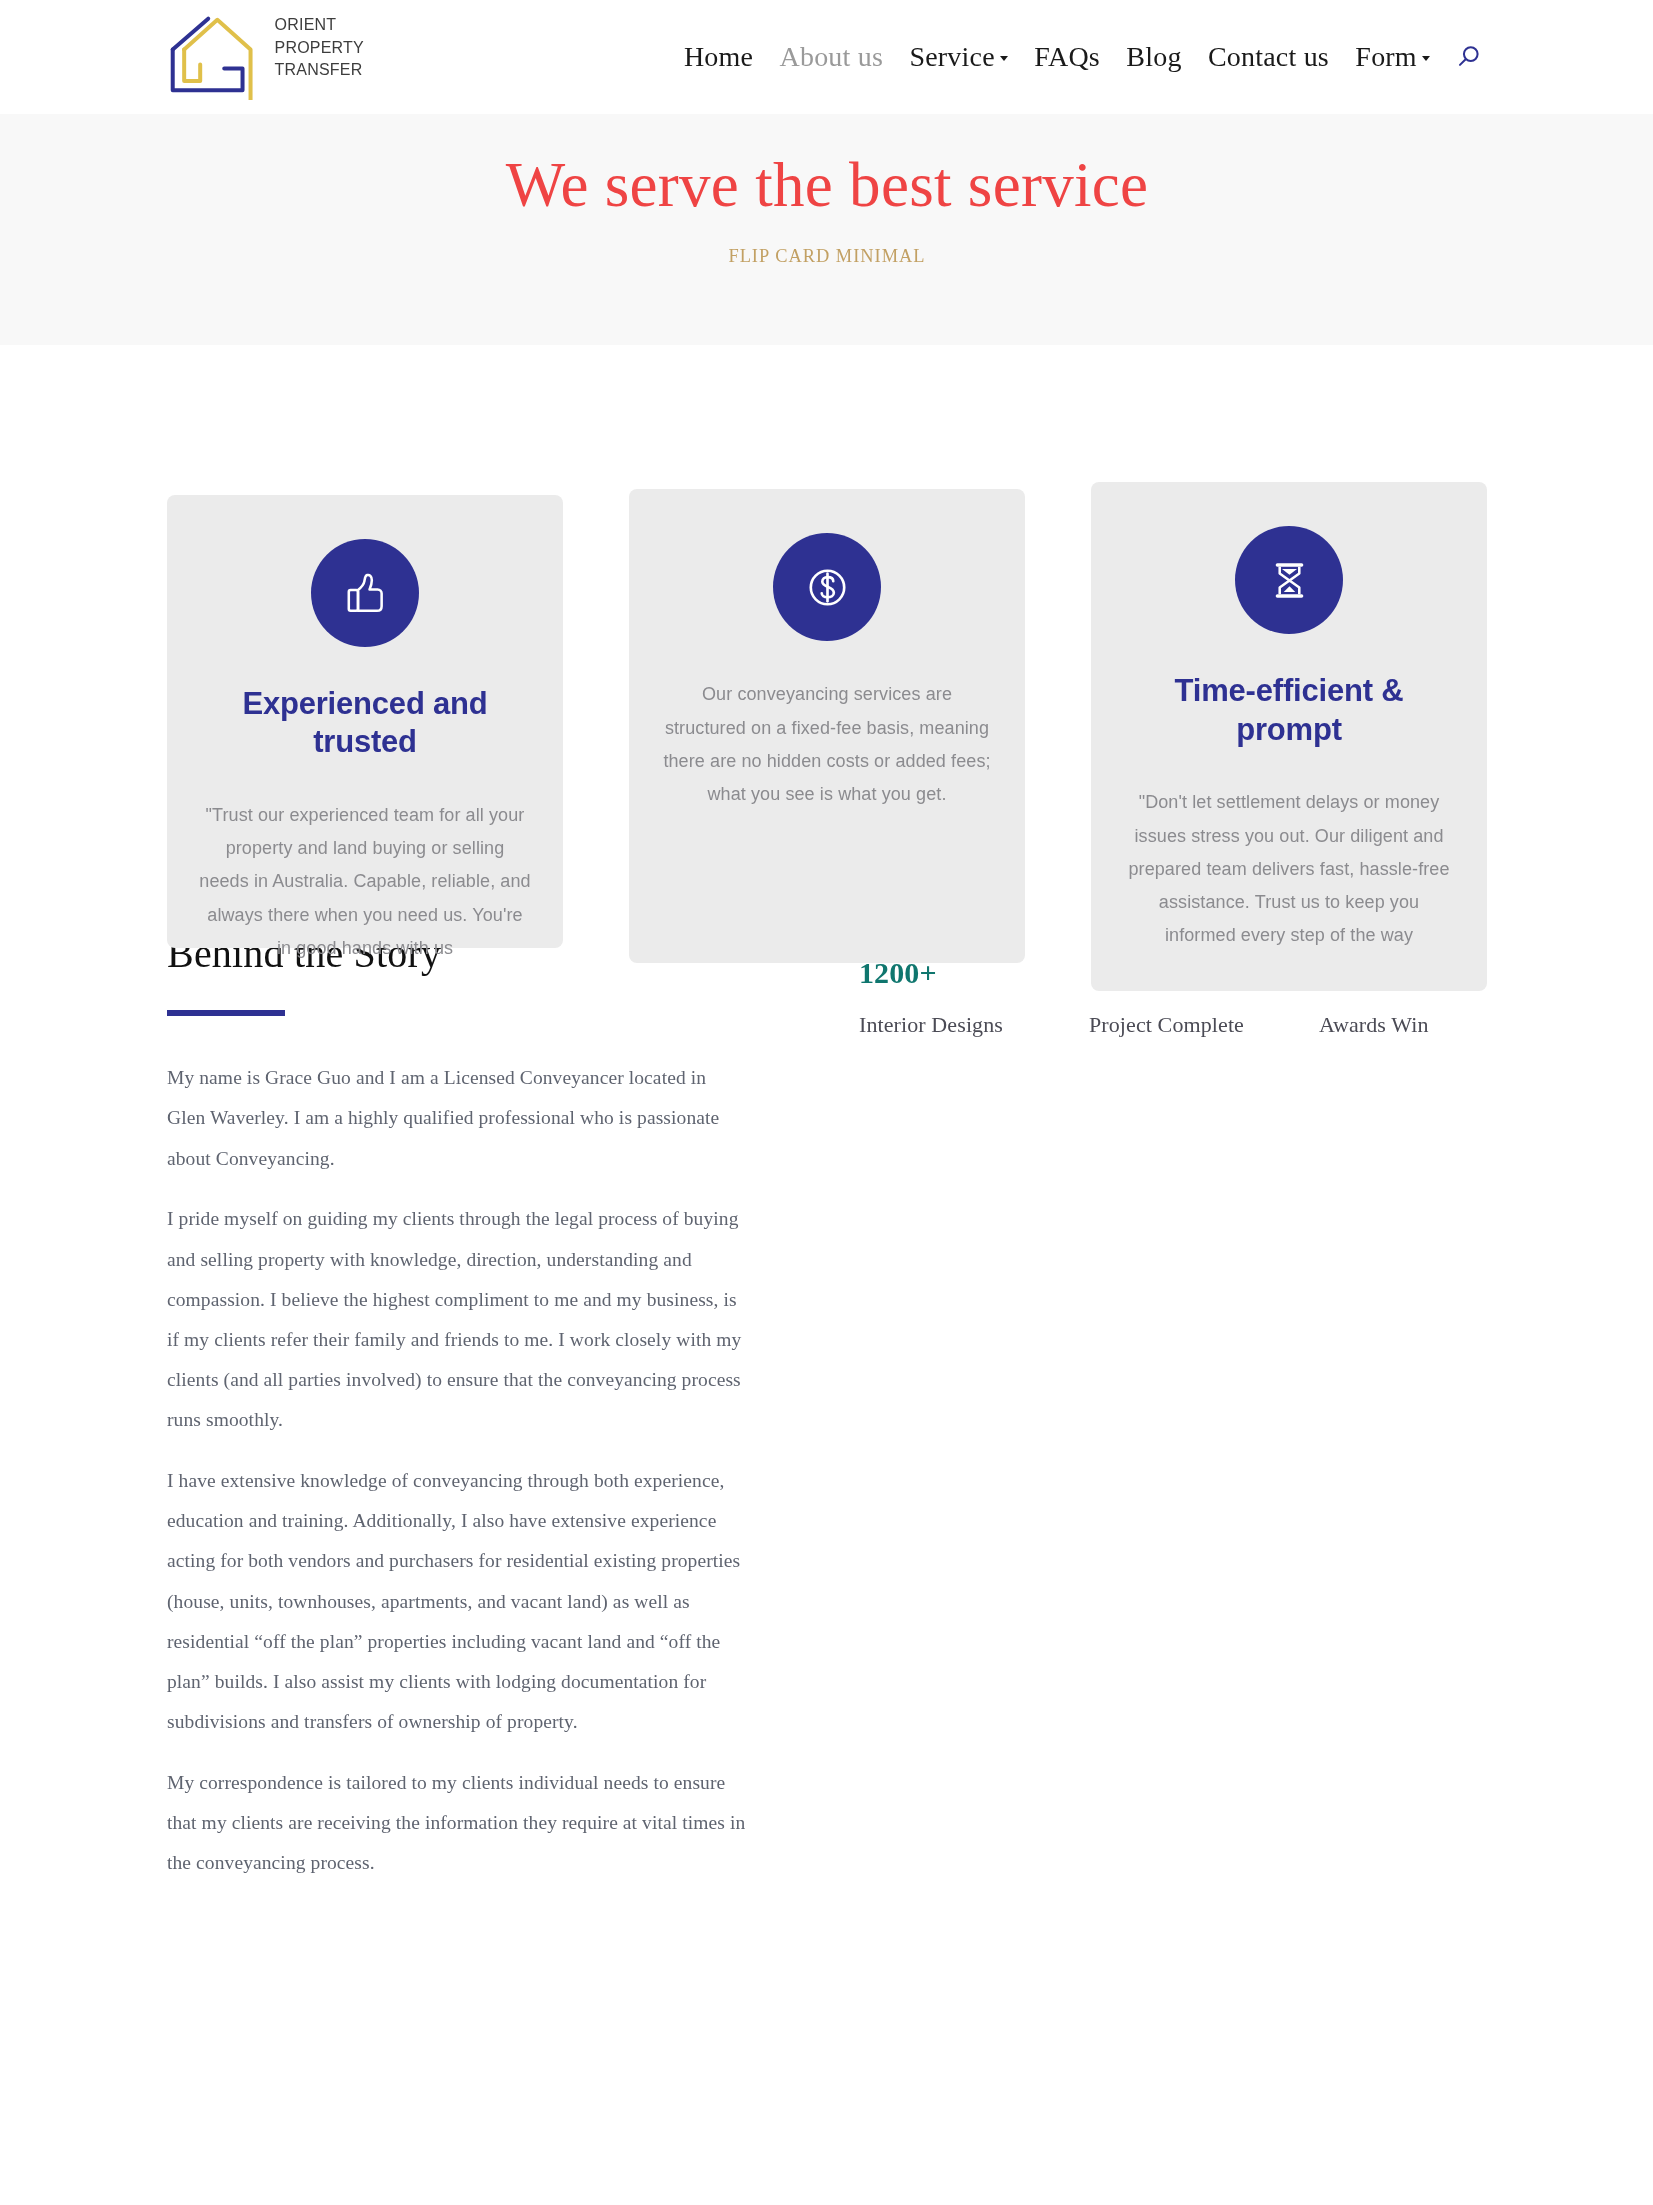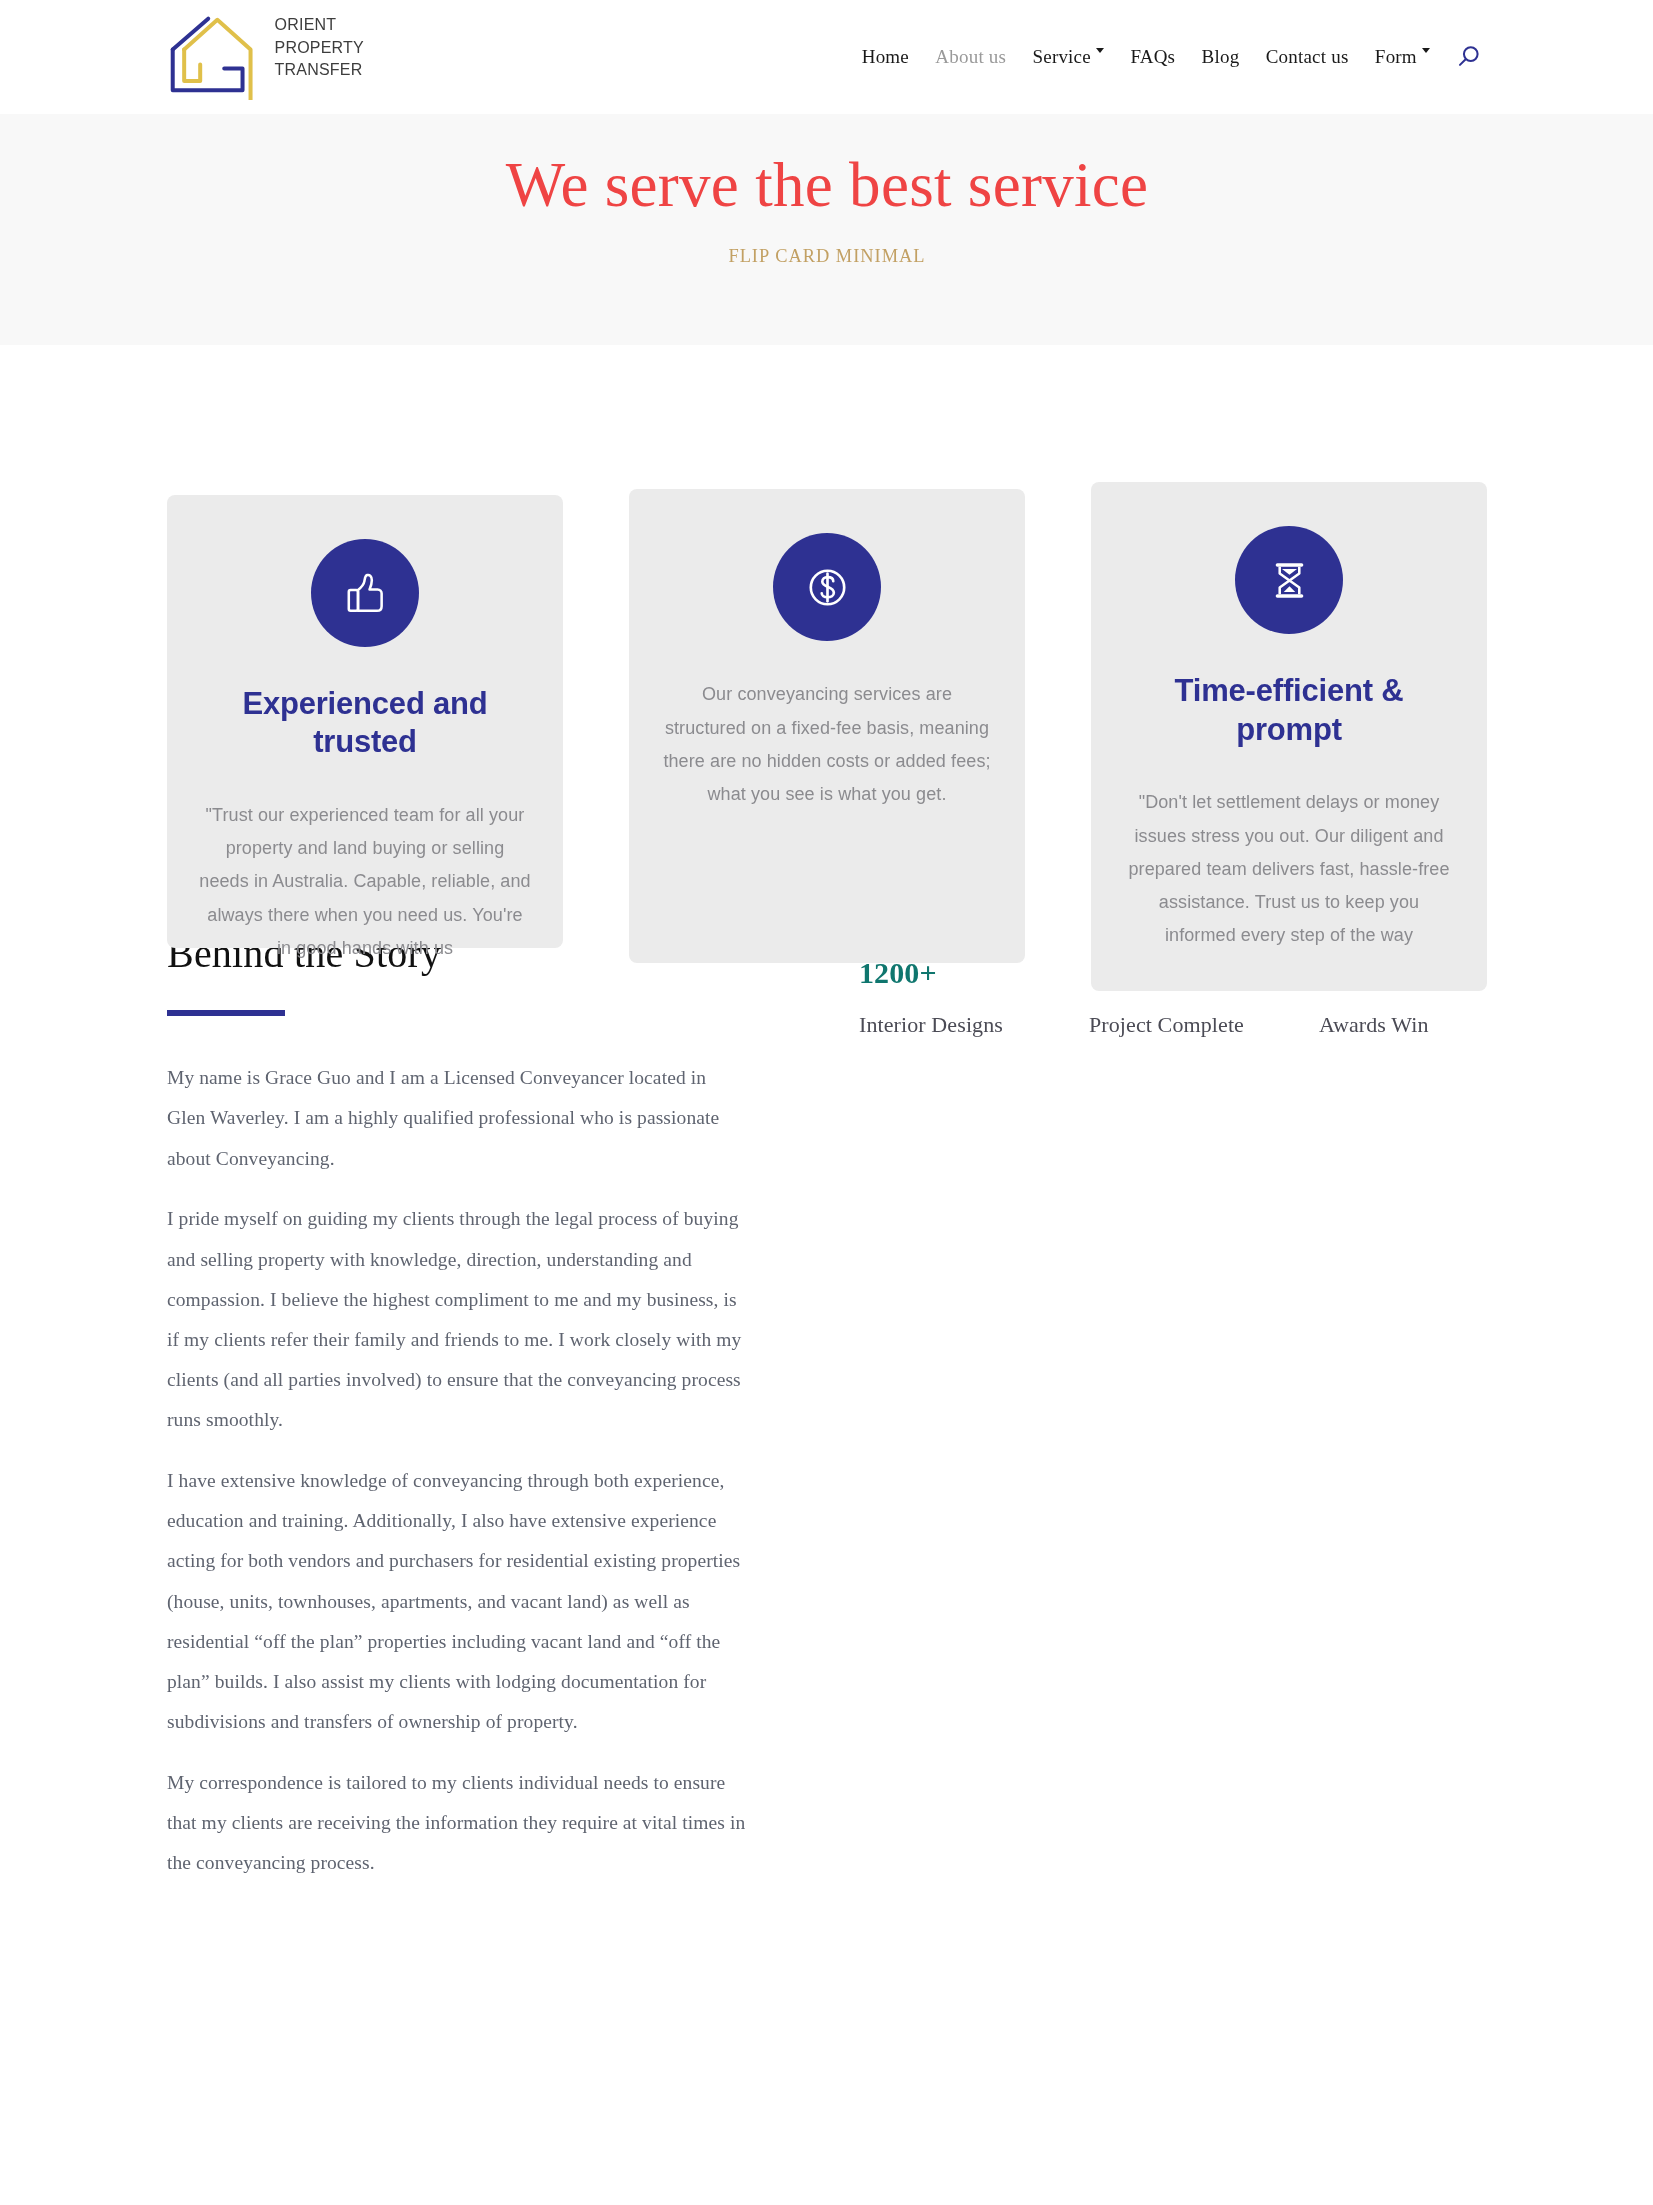--- a/index.html
+++ b/index.html
@@ -49,26 +49,26 @@
 
   
   .main-nav {
     display: flex;
     align-items: center;
     gap: 0;
     padding-right: 164px;
   }
   .nav-item {
     font-family: "Liberation Serif", serif;
-    font-size: 19px;
+    font-size: 28px;
     color: #1a1a1a;
     letter-spacing: 0.2px;
     white-space: nowrap;
     display: flex;
-    align-items: flex-start;
+    align-items: center;
     gap: 5.2px;
     padding: 5.7px 13.2px;
     cursor: pointer;
     text-decoration: none;
   }
   .nav-item.is-current { color: #9a9a9a; }
   .nav-caret {
     display: inline-block;
     width: 0; height: 0;
     border-left: 4.6px solid transparent;

